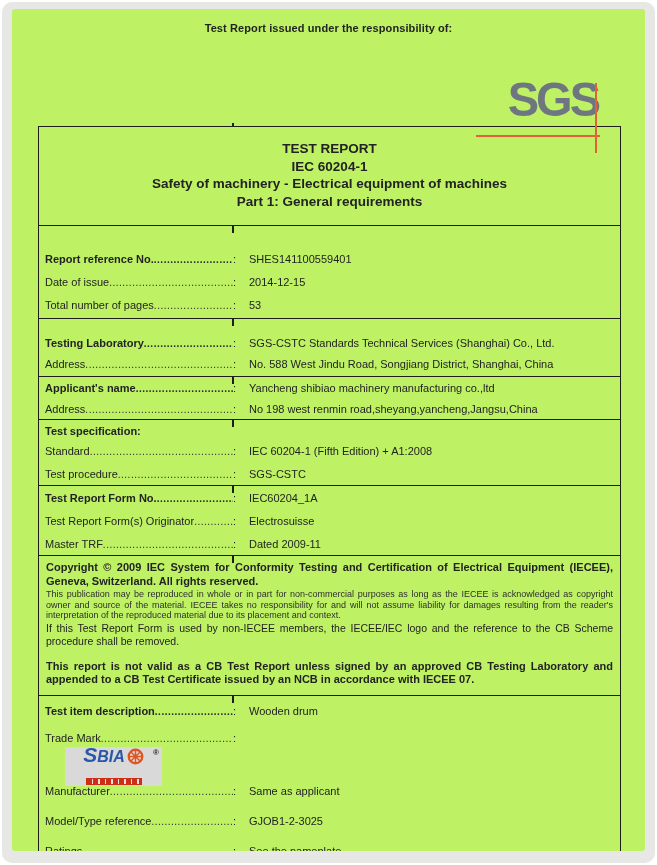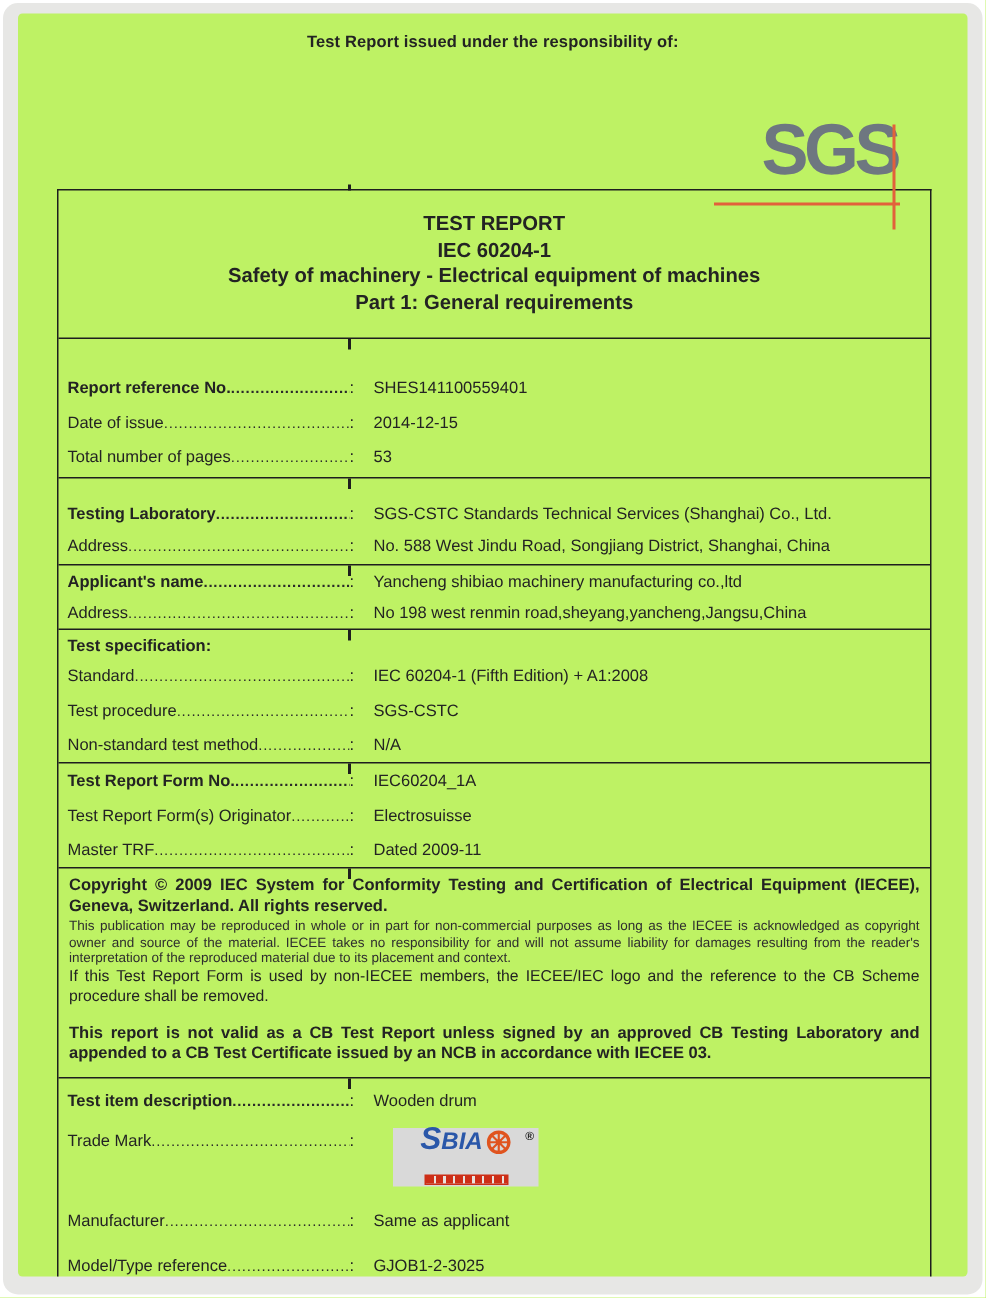--- a/index.html
+++ b/index.html
@@ -83,21 +83,21 @@
 
   
   .copy-sec { padding:5px 7px 8px; }
   .c-bold  { font-size:11px;   font-weight:bold; line-height:13.5px; text-align:justify; margin:0; }
   .c-small { font-size:9px;    line-height:10.5px; text-align:justify; margin:1px 0 0; color:#2e2e2e; }
   .c-norm  { font-size:10.5px; line-height:13px;   text-align:justify; margin:1px 0 12px; }
   .c-bold2 { font-size:11px;   font-weight:bold;   line-height:13.5px; text-align:justify; margin:1px 0 0; }
 
   
   .row.item { height:30px;justify-content:space-between; }
-  .row.tmrow { height:50px; align-items:flex-start; }
+  .row.tmrow { height:50px; align-items:flex-start;flex-direction:column; }
   .row.tmrow .lbl { margin-top:6px; }
 
   .tm-badge {
     position:relative;
     margin:3px 0 0 13px;
     width:97px; height:39px;
     background:#d9d9d9;
     display:flex; flex-direction:column; align-items:center; justify-content:center;gap:12px;
   }
   .tm-line1 { display:flex; align-items:center; gap:1px; }
@@ -221,28 +221,20 @@
         <div class="val">IEC 60204-1 (Fifth Edition) + A1:2008</div>
       </div>
       <div class="row">
         <div class="lbl">
             <span class="lt">Test procedure</span>
             <span class="dots"></span>
             <span class="colon"></span>
           </div>
         <div class="val">SGS-CSTC</div>
       </div>
-      <div class="row">
-        <div class="lbl">
-            <span class="lt">Non-standard test method</span>
-            <span class="dots"></span>
-            <span class="colon"></span>
-          </div>
-        <div class="val">N/A</div>
-      </div>
     </div>
 
     <div class="sec tick">
       <div class="row">
         <div class="lbl b">
             <span class="lt">Test Report Form No.</span>
             <span class="dots"></span>
             <span class="colon"></span>
           </div>
         <div class="val">IEC60204_1A</div>
@@ -262,21 +254,21 @@
             <span class="colon"></span>
           </div>
         <div class="val">Dated 2009-11</div>
       </div>
     </div>
 
     <div class="sec tick copy-sec">
       <p class="c-bold">Copyright © 2009 IEC System for Conformity Testing and Certification of Electrical Equipment (IECEE), Geneva, Switzerland. All rights reserved.</p>
       <p class="c-small">This publication may be reproduced in whole or in part for non-commercial purposes as long as the IECEE is acknowledged as copyright owner and source of the material. IECEE takes no responsibility for and will not assume liability for damages resulting from the reader's interpretation of the reproduced material due to its placement and context.</p>
       <p class="c-norm">If this Test Report Form is used by non-IECEE members, the IECEE/IEC logo and the reference to the CB Scheme procedure shall be removed.</p>
-      <p class="c-bold2">This report is not valid as a CB Test Report unless signed by an approved CB Testing Laboratory and appended to a CB Test Certificate issued by an NCB in accordance with IECEE 03.</p>
+      <p class="c-bold2">This report is not valid as a CB Test Report unless signed by an approved CB Testing Laboratory and appended to a CB Test Certificate issued by an NCB in accordance with IECEE 07.</p>
     </div>
 
     <div class="sec tick">
       <div class="row item">
         <div class="lbl b">
             <span class="lt">Test item description</span>
             <span class="dots"></span>
             <span class="colon"></span>
           </div>
         <div class="val">Wooden drum</div>

